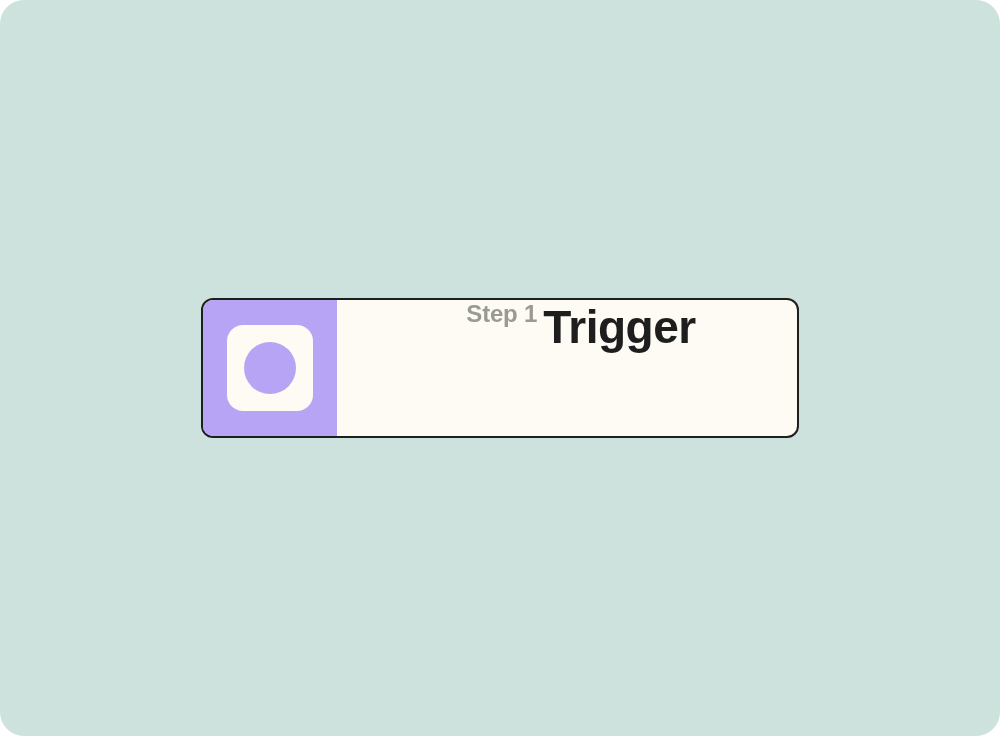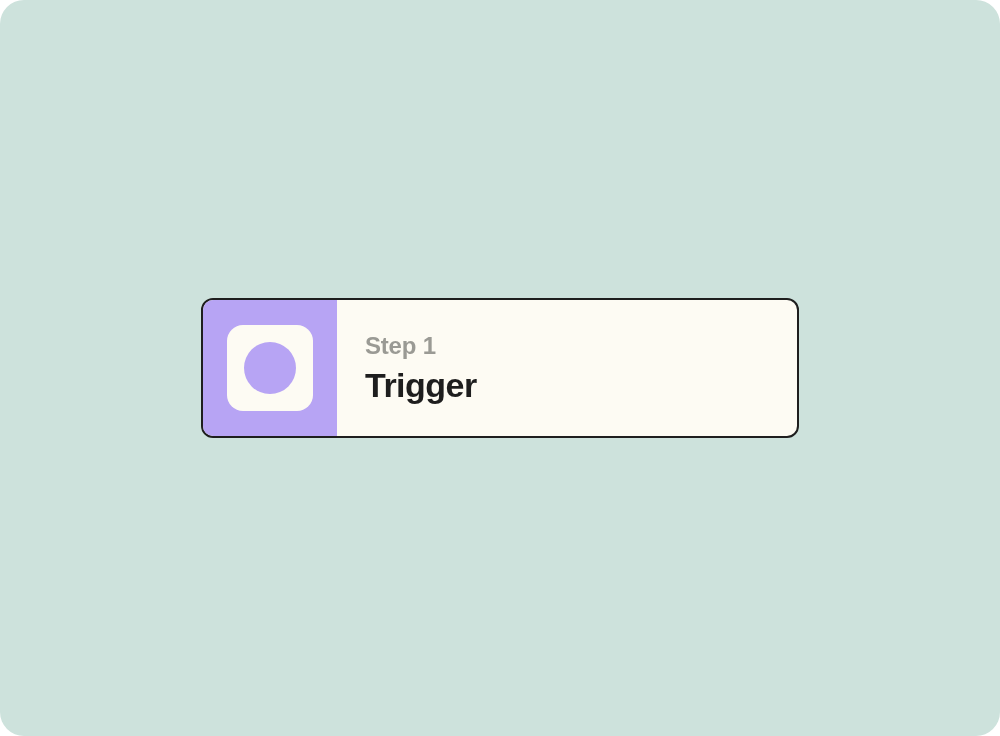--- a/index.html
+++ b/index.html
@@ -52,33 +52,33 @@
     }
     .icon-circle {
       width: 52px;
       height: 52px;
       background: #b7a4f4;
       border-radius: 50%;
     }
     .text-panel {
       flex: 1;
       display: flex;
-      flex-direction: column;
+      flex-direction: row;
       justify-content: center;
       padding-left: 28px;
       gap: 6px;
     }
     .step-label {
       font-size: 24px;
       font-weight: 600;
       color: #9a9a94;
       letter-spacing: -0.2px;
     }
     .step-title {
-      font-size: 34px;
+      font-size: 46px;
       font-weight: 700;
       color: #1e1e1e;
       letter-spacing: -0.5px;
     }
   </style>
 </head>
 <body>
 
 <div class="canvas">
   <div class="step-card">

